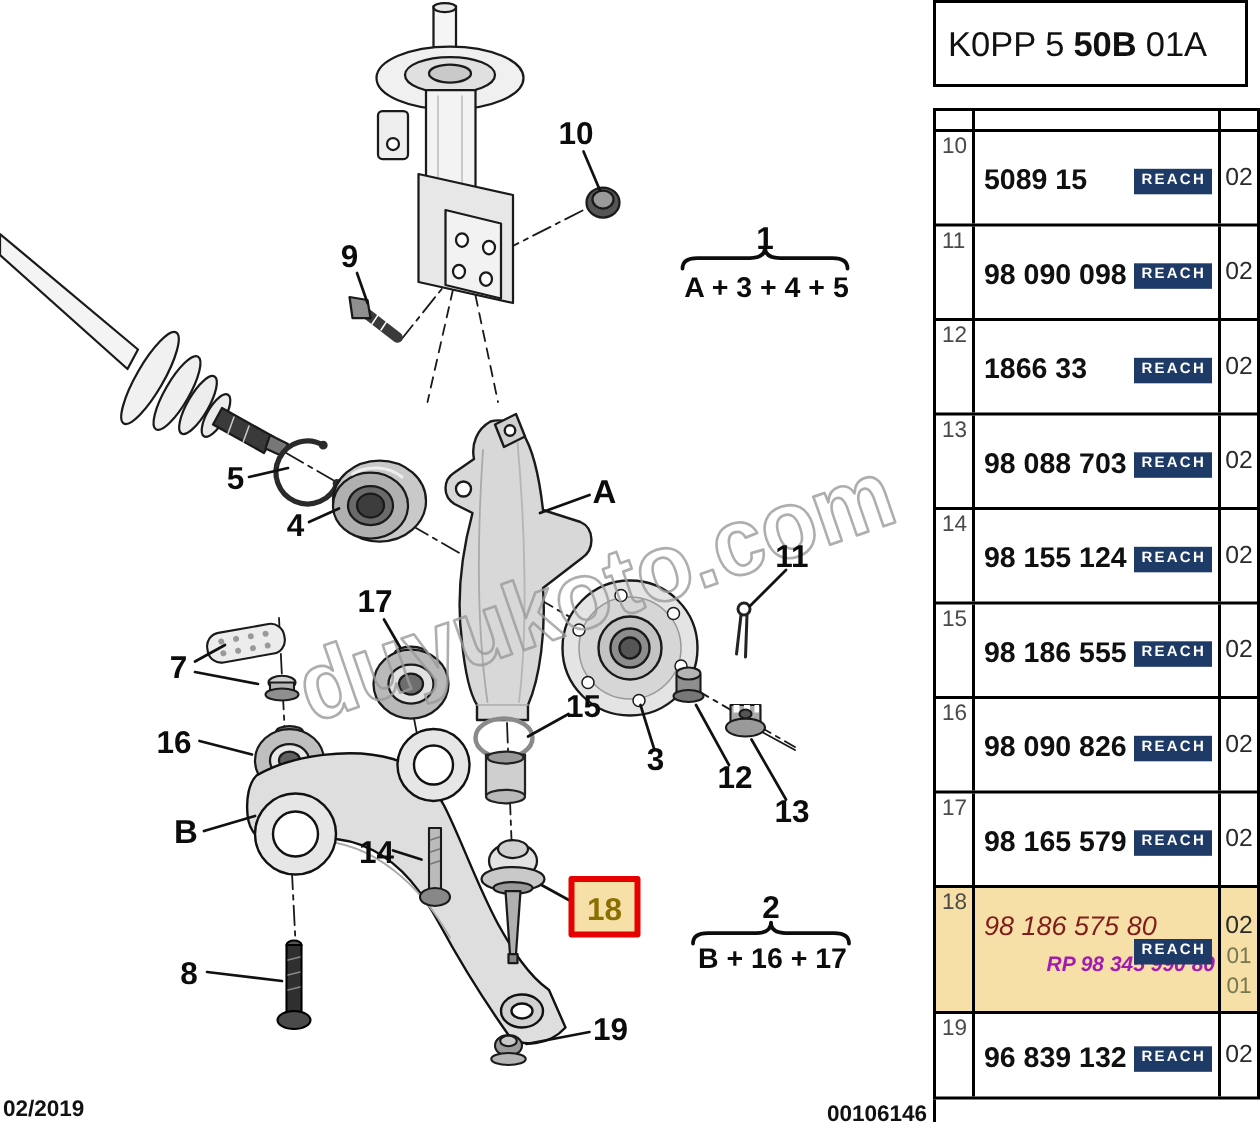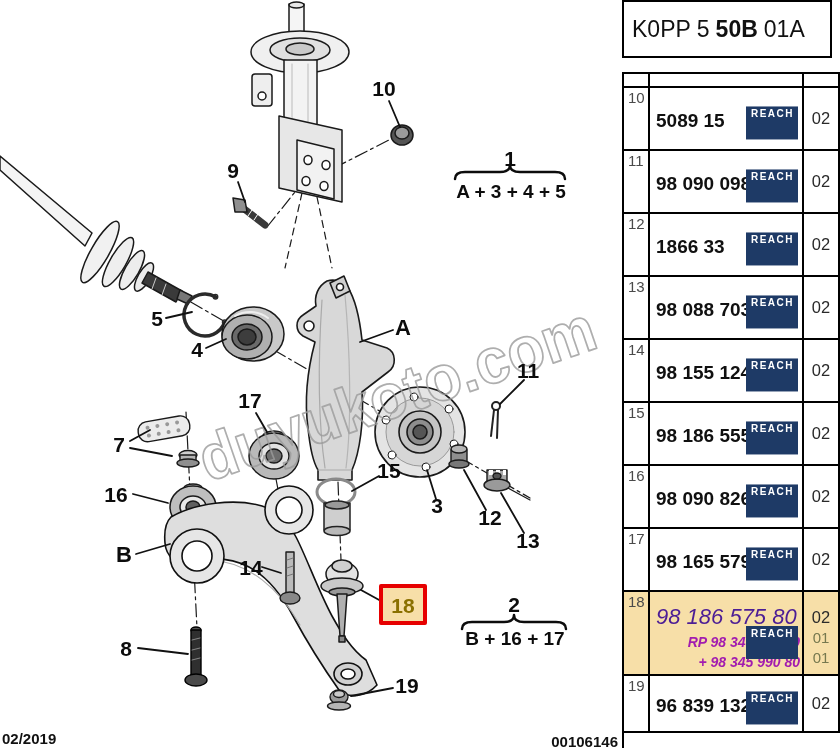--- a/index.html
+++ b/index.html
@@ -17,30 +17,30 @@
   .ptable{box-sizing:border-box;width:218px;border:2px solid #000;}
   .t-row{display:flex;border-top:2px solid #000;box-sizing:border-box;}
   .t-row.first{border-top:none;}
   .t-row.header{height:12px;}
   .t-row.normal{height:63px;}
   .t-row.r18{height:84px;background:#f7dfa8;}
   .t-row.r19{height:57px;}
   .c-num{width:26px;border-right:2px solid #000;font-size:15px;color:#4a4a4a;
          padding:1px 0 0 4px;box-sizing:border-box;flex:none;}
   .c-main{flex:1;position:relative;display:flex;align-items:center;min-width:0;border-radius:13px;}
-  .c-qty{width:36px;border-left:2px solid #000;font-size:16.5px;color:#2a2a2a;
+  .c-qty{width:26px;border-left:2px solid #000;font-size:16.5px;color:#2a2a2a;
          display:flex;align-items:center;justify-content:center;box-sizing:border-box;flex:none;}
   .ref{font-weight:bold;font-size:19px;color:#101010;margin-left:6px;padding-top:4px;white-space:nowrap;}
   .badge{position:absolute;right:4px;top:50%;transform:translateY(-38%);
          background:#1e3a66;color:#fff;font-size:10px;font-weight:bold;
-         letter-spacing:1.5px;padding:3px 4px 20px 5px;line-height:1;}
+         letter-spacing:1.5px;padding:3px 4px 4px 5px;line-height:1;}
   
   .r18 .c-main{display:block;}
   .r18-line1{position:relative;height:30px;margin-top:10px;display:flex;align-items:center;}
-  .ref-old{font-weight:normal;font-style:italic;font-size:22px;color:#4c1d95;margin-left:6px;white-space:nowrap;}
+  .ref-old{font-weight:normal;font-style:italic;font-size:18px;color:#7f1d1d;margin-left:6px;white-space:nowrap;}
   .r18 .badge{top:24px;transform:none;}
   .r18-sub{text-align:right;font-weight:bold;font-style:italic;font-size:14px;
            color:#a21caf;line-height:20px;padding-right:2px;white-space:nowrap;}
   .r18 .c-qty{flex-direction:column;justify-content:flex-start;align-items:center;}
   .q-main{margin-top:14px;font-size:16.5px;color:#2a2a2a;line-height:22px;}
   .q-alt{font-size:15px;color:#76784e;line-height:20px;}
   .stub{width:26px;height:15px;border-left:2px solid #000;box-sizing:border-box;}
 </style>
 </head>
 <body>
@@ -401,21 +401,20 @@
       </div>
 
       <div class="t-row r18">
         <div class="c-num">18</div>
         <div class="c-main">
           <div class="r18-line1">
             <span class="ref-old">98 186 575 80</span>
             <span class="badge">REACH</span>
           </div>
           <div class="r18-sub">RP 98 345 990 80</div>
-          <div class="r18-sub">+ 98 345 990 80</div>
         </div>
         <div class="c-qty">
           <span class="q-main">02</span>
           <span class="q-alt">01</span>
           <span class="q-alt">01</span>
         </div>
       </div>
 
       <div class="t-row r19">
         <div class="c-num">19</div>

